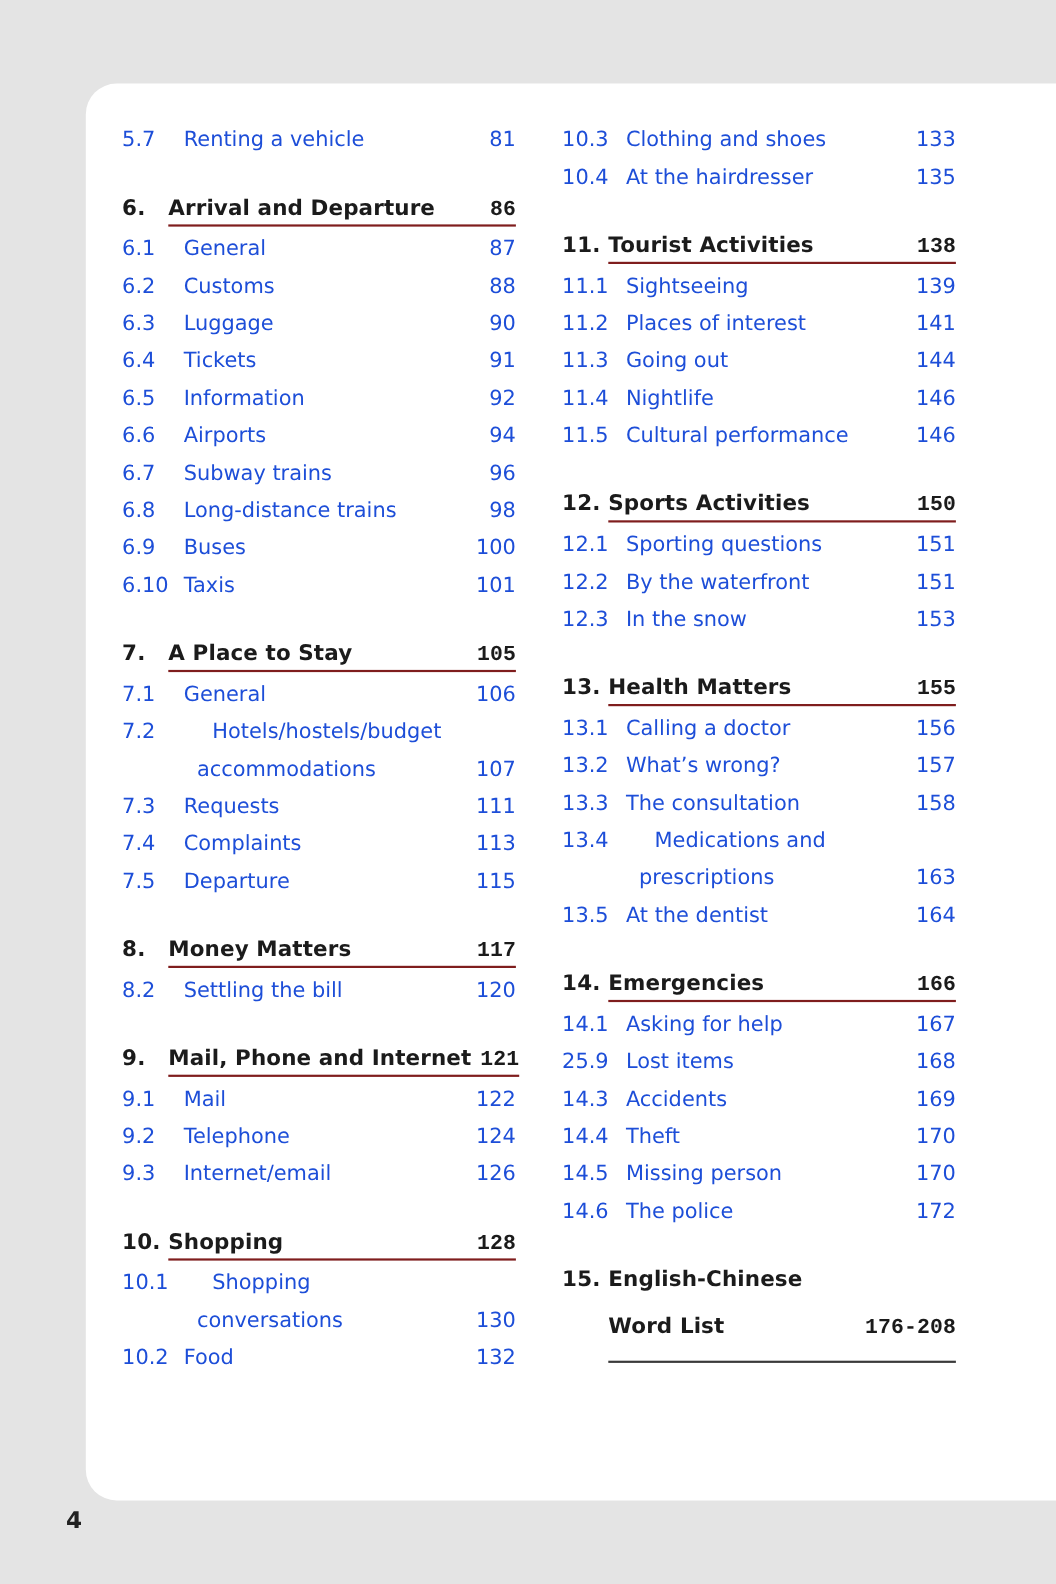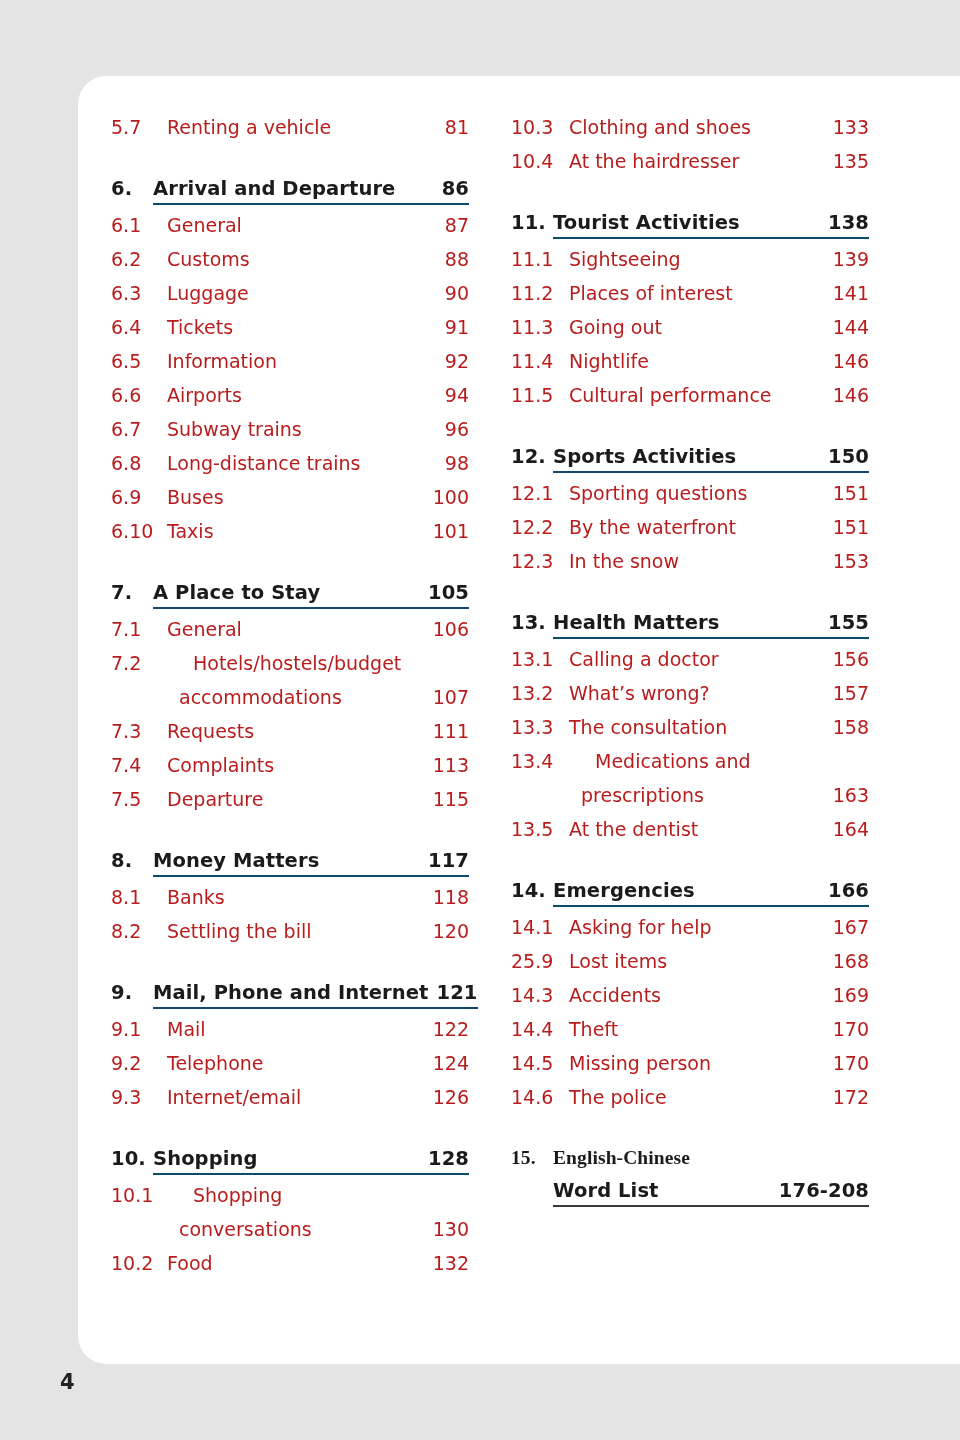--- a/index.html
+++ b/index.html
@@ -56,70 +56,70 @@
   }
   .chapter .num {
     width: 42px;
     flex: 0 0 42px;
     text-align: left;
   }
   .chapter .rest {
     flex: 1 1 auto;
     display: flex;
     align-items: baseline;
-    border-bottom: 2px solid #0c4a6e;
+    border-bottom: 2px solid #7f1d1d;
     padding-bottom: 3px;
   }
   .chapter .title {
     flex: 1 1 auto;
     white-space: nowrap;
   }
   .chapter .page {
     flex: 0 0 auto;
     text-align: right;
     padding-left: 8px;
+    font-family: Liberation Mono, monospace;
   }
 
   
   .chapter.two-line {
     display: block;
   }
   .chapter.two-line .line1 {
     display: flex;
     align-items: center;
-    margin-bottom: 10px;
-    font-family: Liberation Serif, serif;
+    margin-bottom: 20px;
   }
   .chapter.two-line .line1 .num {
     width: 42px;
     flex: 0 0 42px;
   }
   .chapter.two-line .line2 {
     display: flex;
     align-items: baseline;
     margin-left: 42px;
     border-bottom: 2px solid #3a3a3a;
-    padding-bottom: 3px;
+    padding-bottom: 19px;
   }
   .chapter.two-line .line2 .title {
     flex: 1 1 auto;
     white-space: nowrap;
   }
   .chapter.two-line .line2 .page {
     flex: 0 0 auto;
     padding-left: 8px;
     text-align: left;
   }
 
   
   .section {
     display: flex;
     align-items: baseline;
     font-size: 19px;
-    color: #b91c1c;
+    color: #1d4ed8;
     line-height: 34px;
   }
   .section .num {
     flex: 0 0 auto;
     width: 54px;
     text-align: left;
   }
   .section .title {
     flex: 1 1 auto;
     padding-right: 6px;
@@ -271,25 +271,20 @@
           </div>
         </div>
         <div class="gap-chapter"></div>
         <div class="group">
           <div class="chapter">
             <span class="num">8.</span>
             <span class="rest">
               <span class="title">Money Matters</span>
               <span class="page">117</span>
             </span>
-          </div>
-          <div class="section">
-            <span class="num">8.1</span>
-            <span class="title">Banks</span>
-            <span class="page">118</span>
           </div>
           <div class="section">
             <span class="num">8.2</span>
             <span class="title">Settling the bill</span>
             <span class="page">120</span>
           </div>
         </div>
         <div class="gap-chapter"></div>
         <div class="group">
           <div class="chapter">

